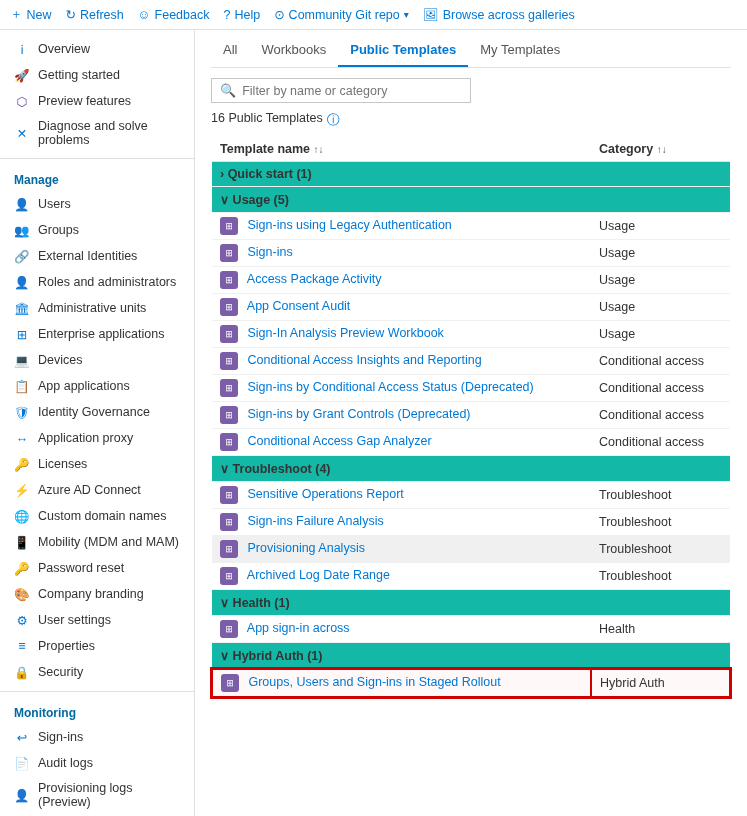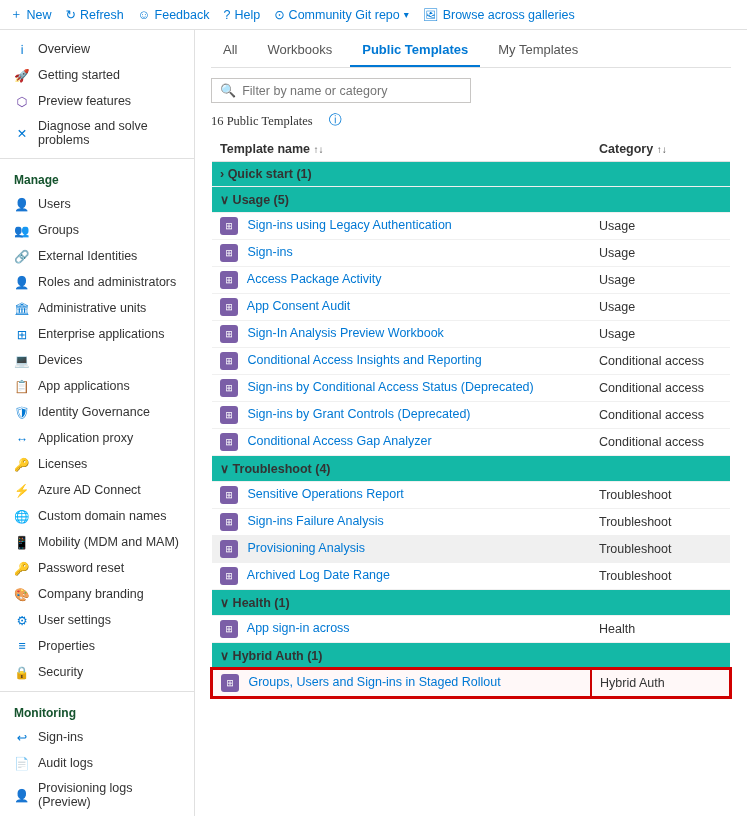--- a/index.html
+++ b/index.html
@@ -7,38 +7,38 @@
 
     
     .toolbar { display: flex; align-items: center; padding: 6px 10px; border-bottom: 1px solid #e0e0e0; background: #fff; gap: 14px; flex-shrink: 0; }
     .toolbar-item { display: flex; align-items: center; gap: 4px; color: #0078d4; cursor: pointer; font-size: 12.5px; white-space: nowrap; }
 
     
     .main-layout { display: flex; flex: 1; overflow: hidden; }
 
     
     .sidebar { width: 195px; flex-shrink: 0; border-right: 1px solid #e0e0e0; overflow-y: auto; padding: 6px 0; background: #fff; }
-    .sidebar-section-label { font-size: 12px; font-weight: 600; color: #14532d; padding: 8px 14px 4px 14px; text-transform: none; }
+    .sidebar-section-label { font-size: 12px; font-weight: 600; color: #0369a1; padding: 8px 14px 4px 14px; text-transform: none; }
     .sidebar-item { display: flex; align-items: center; gap: 8px; padding: 5px 10px 5px 14px; cursor: pointer; color: #333; font-size: 12.5px; border-radius: 0; }
     .sidebar-icon { width: 16px; height: 16px; display: inline-flex; align-items: center; justify-content: center; flex-shrink: 0; }
     .sidebar-divider { border: none; border-top: 1px solid #e0e0e0; margin: 6px 0; }
 
     
     .content { flex: 1; overflow-y: auto; padding: 0 16px 16px 16px; }
 
     
-    .tabs { display: flex; border-bottom: 1px solid #e0e0e0; margin-bottom: 10px; padding-top: 4px; gap: 6px; }
+    .tabs { display: flex; border-bottom: 1px solid #e0e0e0; margin-bottom: 10px; padding-top: 4px; gap: 0; }
     .tab { padding: 8px 12px; cursor: pointer; font-size: 13px; color: #555; border-bottom: 2px solid transparent; white-space: nowrap; }
     .tab.active { color: #0078d4; border-bottom: 2px solid #0078d4; font-weight: 600; }
 
     
     .filter-bar { display: flex; align-items: center; border: 1px solid #c8c6c4; padding: 4px 8px; gap: 6px; margin-bottom: 8px; width: 260px; }
     .filter-bar input { border: none; outline: none; font-size: 12.5px; color: #605e5c; width: 100%; background: transparent; }
 
-    .count-label { font-size: 12.5px; color: #333; margin-bottom: 8px; display: flex; align-items: flex-end; gap: 16px; font-family: Liberation Serif, serif; }
+    .count-label { font-size: 12.5px; color: #333; margin-bottom: 8px; display: flex; align-items: flex-start; gap: 4px; }
 
     
     .template-table { width: 100%; border-collapse: collapse; }
     .template-table th { text-align: left; font-size: 12.5px; font-weight: 600; color: #333; padding: 5px 8px; border-bottom: 1px solid #e0e0e0; }
     .template-table th .sort-icon { font-size: 10px; color: #555; }
     .template-table td { padding: 4px 8px; font-size: 12.5px; border-bottom: 1px solid #f0f0f0; }
 
     .group-row td { font-weight: 600; padding: 5px 8px; font-size: 12.5px; background: #14b8a6; }
     .group-toggle { cursor: pointer; color: #333; user-select: none; }
 

